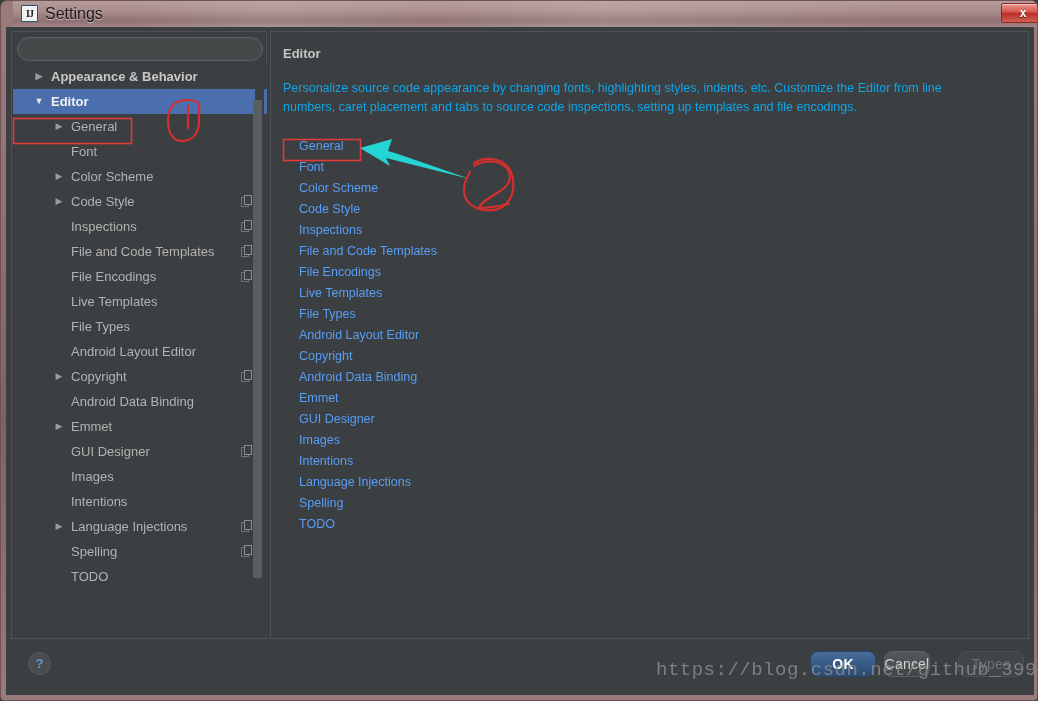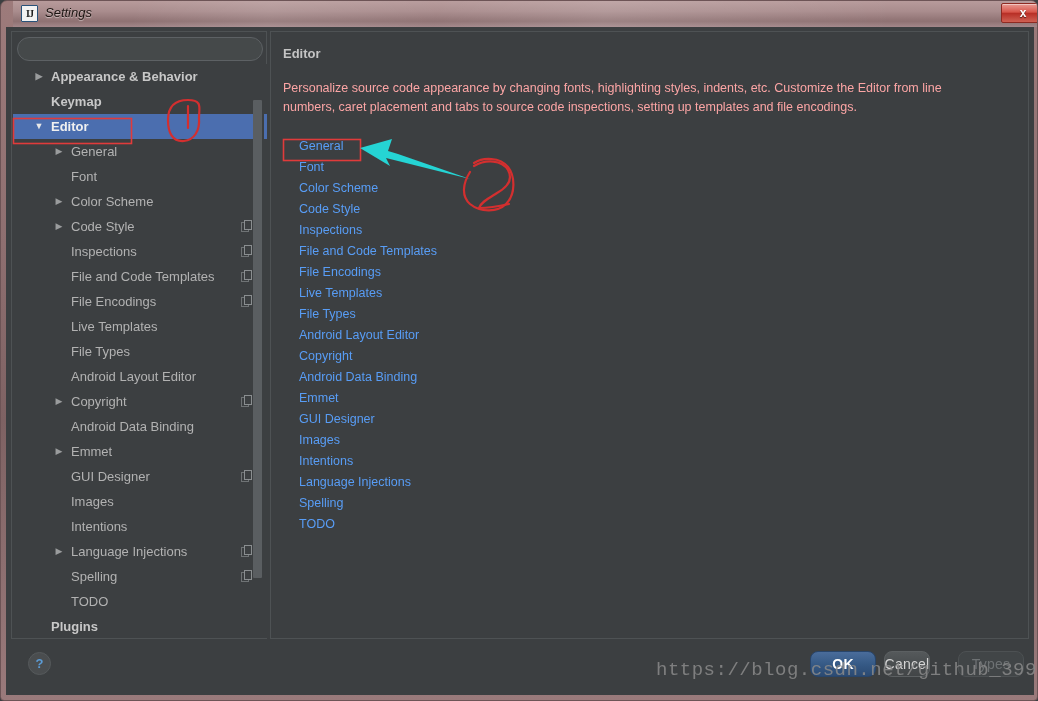--- a/index.html
+++ b/index.html
@@ -43,24 +43,23 @@
     border: 1px solid #28527a;
     box-sizing: border-box;
     display: flex; align-items: center; justify-content: center;
     font-size: 10px; font-weight: bold; color: #1b1b1b;
     font-family: "Liberation Serif", serif;
     letter-spacing: -1px;
     border-radius: 1px;
   }
   #window-title {
     position: absolute; left: 32px; top: 4px;
-    font-size: 13px; color: #1d1512;
+    font-size: 16px; color: #1d1512;
     text-shadow: 0 1px 1px rgba(255,255,255,0.55);
     font-family: "Liberation Sans", sans-serif;
-    font-style: italic;
   }
   #close-button {
     position: absolute; right: 6px; top: 2px;
     width: 44px; height: 20px;
     border-radius: 2px 4px 4px 2px;
     background: linear-gradient(180deg, #e89a92 0%, #d8554a 45%, #b82f26 52%, #cf6053 100%);
     border: 1px solid #8e2a22;
     box-shadow: inset 0 1px 0 rgba(255,255,255,0.45);
     box-sizing: border-box;
     display: flex; align-items: center; justify-content: center;
@@ -177,21 +176,21 @@
   }
   #page-title {
     font-size: 13px;
     font-weight: bold;
     color: #c4c4c4;
     margin: 0 0 18px 0;
     font-family: "Liberation Sans", sans-serif;
   }
   #page-description {
     font-size: 12.5px;
-    color: #fca5a5;
+    color: #0ea5e9;
     line-height: 1.55;
     margin: 0 0 16px 0;
     max-width: 700px;
     font-family: "Liberation Sans", sans-serif;
   }
   #link-list {
     list-style: none;
     margin: 0;
     padding: 0 0 0 16px;
   }
@@ -300,21 +299,20 @@
       <div id="search-wrap">
         <svg id="search-icon" viewBox="0 0 16 16">
           <circle cx="6.3" cy="6.3" r="4.3" fill="none" stroke="#9a9c9d" stroke-width="1.5"></circle>
           <line x1="9.6" y1="9.6" x2="13.5" y2="13.5" stroke="#9a9c9d" stroke-width="1.7" stroke-linecap="round"></line>
         </svg>
         <input id="search-input" type="text" placeholder="" style="">
       </div>
 
       <div id="tree">
           <div class="tree-row lvl0"><span class="arrow">▶</span><span>Appearance &amp; Behavior</span></div>
-          <div class="tree-row lvl0"><span>Keymap</span></div>
           <div class="tree-row lvl0 selected"><span class="arrow">▼</span><span>Editor</span></div>
           <div class="tree-row lvl1"><span class="arrow">▶</span><span>General</span></div>
           <div class="tree-row lvl1"><span>Font</span></div>
           <div class="tree-row lvl1"><span class="arrow">▶</span><span>Color Scheme</span></div>
           <div class="tree-row lvl1"><span class="arrow">▶</span><span>Code Style</span><svg class="copy-icon" viewBox="0 0 12 13">
               <rect x="0.5" y="2.5" width="7" height="9" fill="none" stroke="#6f7375"></rect>
               <rect x="3.5" y="0.5" width="7" height="9" fill="#3c3f41" stroke="#8a8e90"></rect>
             </svg></div>
           <div class="tree-row lvl1"><span>Inspections</span><svg class="copy-icon" viewBox="0 0 12 13">
               <rect x="0.5" y="2.5" width="7" height="9" fill="none" stroke="#6f7375"></rect>
@@ -345,21 +343,20 @@
           <div class="tree-row lvl1"><span>Intentions</span></div>
           <div class="tree-row lvl1"><span class="arrow">▶</span><span>Language Injections</span><svg class="copy-icon" viewBox="0 0 12 13">
               <rect x="0.5" y="2.5" width="7" height="9" fill="none" stroke="#6f7375"></rect>
               <rect x="3.5" y="0.5" width="7" height="9" fill="#3c3f41" stroke="#8a8e90"></rect>
             </svg></div>
           <div class="tree-row lvl1"><span>Spelling</span><svg class="copy-icon" viewBox="0 0 12 13">
               <rect x="0.5" y="2.5" width="7" height="9" fill="none" stroke="#6f7375"></rect>
               <rect x="3.5" y="0.5" width="7" height="9" fill="#3c3f41" stroke="#8a8e90"></rect>
             </svg></div>
           <div class="tree-row lvl1"><span>TODO</span></div>
-          <div class="tree-row lvl0"><span>Plugins</span></div>
         </div>
 
       <div id="tree-scrollbar-track">
         <div id="tree-scrollbar-thumb"></div>
       </div>
     </div>
 
     <div id="right-panel">
       <div id="page-title">Editor</div>
       <div id="page-description">Personalize source code appearance by changing fonts, highlighting styles, indents, etc. Customize the Editor from line numbers, caret placement and tabs to source code inspections, setting up templates and file encodings.</div>

